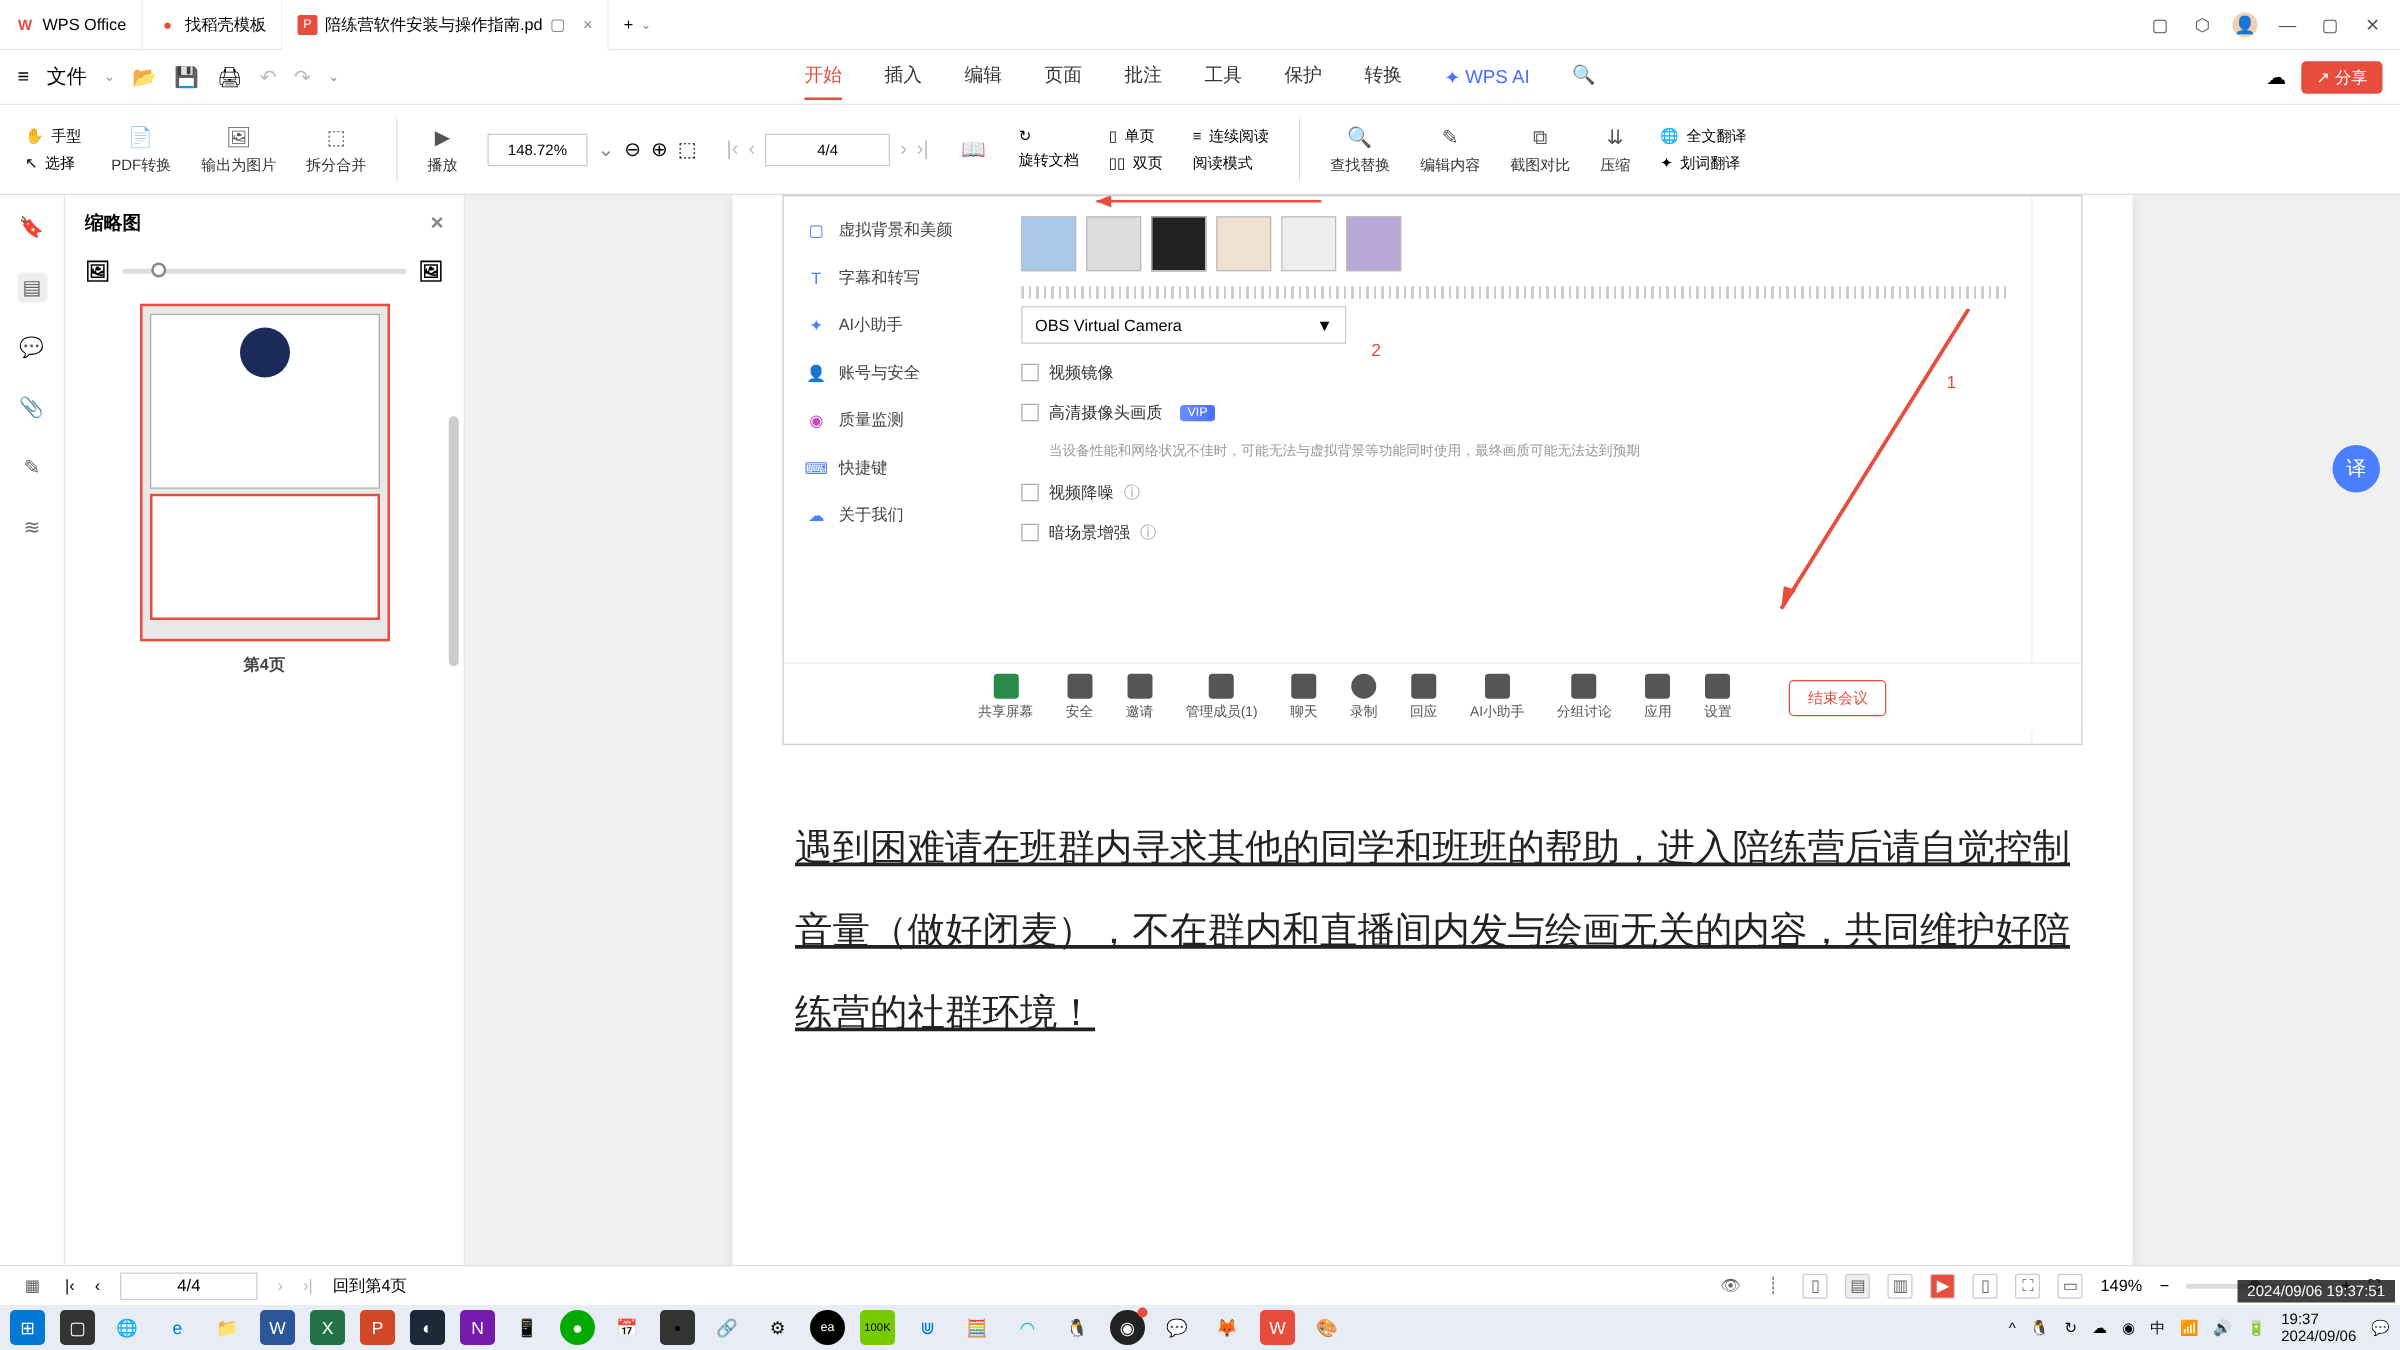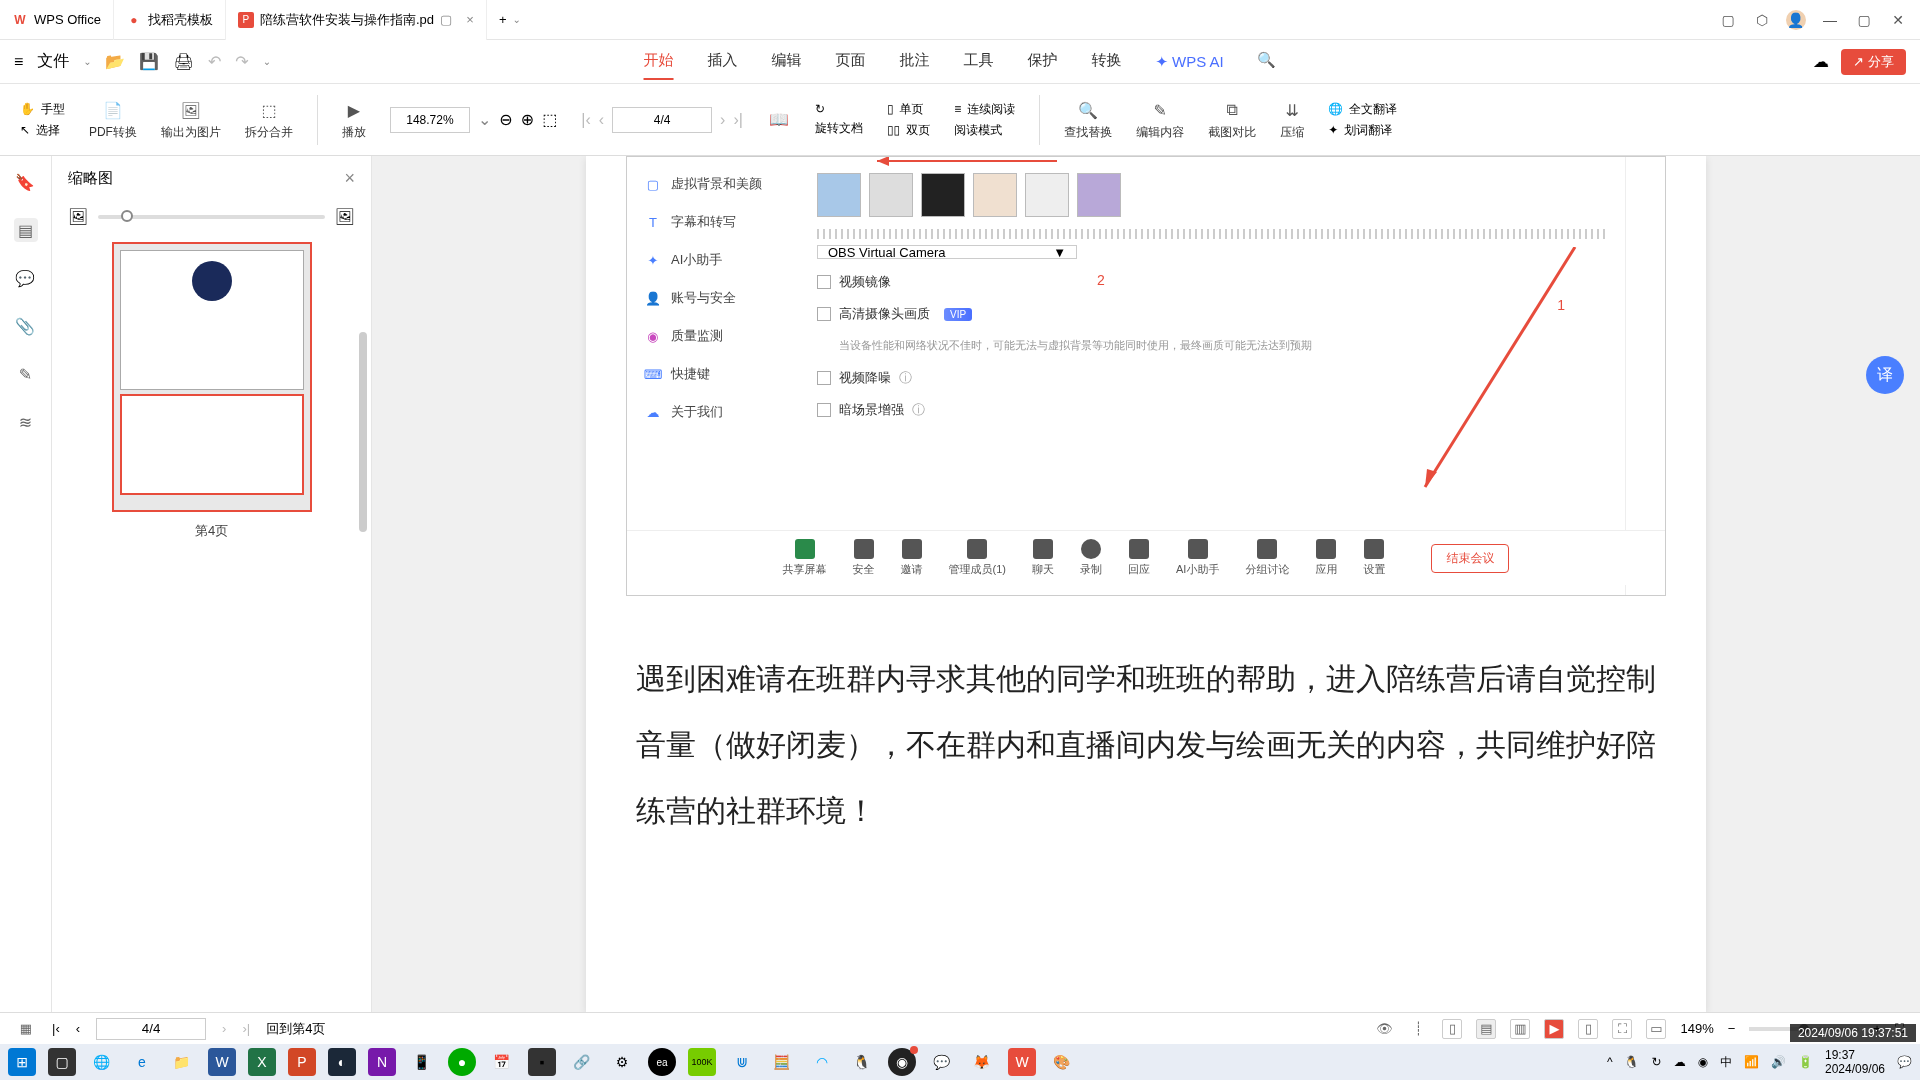--- a/index.html
+++ b/index.html
@@ -32,21 +32,21 @@
 .tool-row { display: flex; align-items: center; gap: 6px; }
 .zoom-input { width: 80px; height: 26px; border: 1px solid #ccc; text-align: center; font-size: 12px; }
 .page-input { width: 100px; height: 26px; border: 1px solid #ccc; text-align: center; font-size: 12px; }
 
 
 .main { display: flex; height: calc(100% - 40px - 44px - 72px - 32px - 36px); }
 .leftbar { width: 52px; background: #fff; border-right: 1px solid #e5e5e5; display: flex; flex-direction: column; align-items: center; padding-top: 14px; gap: 24px; }
 .leftbar-icon { width: 24px; height: 24px; color: #666; display: flex; align-items: center; justify-content: center; }
 .leftbar-icon.active { background: #eee; border-radius: 4px; }
 
-.thumbnail-panel { width: 320px; background: #fff; border-right: 1px solid #e5e5e5; display: flex; flex-direction: column; }
+.thumbnail-panel { width: 320px; background: #fff; border-right: 1px solid #e5e5e5; display: flex; flex-direction: column; font-weight: bold; }
 .thumb-header { display: flex; align-items: center; padding: 12px 16px; font-size: 15px; }
 .thumb-close { margin-left: auto; color: #888; cursor: pointer; font-size: 18px; }
 .thumb-slider-row { display: flex; align-items: center; padding: 6px 16px; gap: 10px; }
 .slider-track { flex: 1; height: 4px; background: #ddd; border-radius: 2px; position: relative; }
 .slider-knob { position: absolute; width: 12px; height: 12px; background: #fff; border: 2px solid #888; border-radius: 50%; top: -5px; left: 10%; }
 .thumb-list { flex: 1; overflow-y: auto; padding: 10px 30px; position: relative; }
 .thumb-item { margin-bottom: 24px; }
 .thumb-img { width: 200px; height: 270px; background: #fff; border: 1px solid #ccc; margin: 0 auto; position: relative; overflow: hidden; }
 .thumb-img.selected { border: 2px solid #e74c3c; }
 .thumb-content { padding: 10px; font-size: 4px; color: #666; }
@@ -58,35 +58,35 @@
 
 
 .embed { border: 1px solid #ccc; background: #fff; margin-bottom: 50px; display: flex; position: relative; height: 440px; overflow: hidden; }
 .embed-left { width: 170px; padding: 8px 0; }
 .embed-menu-item { display: flex; align-items: center; gap: 10px; padding: 10px 18px; font-size: 13px; color: #444; }
 .embed-menu-icon { width: 16px; height: 16px; display: inline-flex; align-items: center; justify-content: center; font-size: 13px; }
 .embed-main { flex: 1; padding: 10px 20px; position: relative; }
 .embed-avatars { display: flex; gap: 8px; padding: 6px 0; }
 .embed-avatar { width: 44px; height: 44px; background: #ddd; border: 1px solid #bbb; }
 .embed-label { font-size: 13px; color: #333; font-weight: 500; margin: 12px 0 8px; }
-.embed-select { width: 260px; height: 14px; border: 1px solid #ccc; display: flex; align-items: center; padding: 0 10px; font-size: 13px; justify-content: space-between; margin-bottom: 12px; }
+.embed-select { width: 260px; height: 30px; border: 1px solid #ccc; display: flex; align-items: center; padding: 0 10px; font-size: 13px; justify-content: space-between; margin-bottom: 12px; }
 .embed-check-row { display: flex; align-items: center; gap: 8px; font-size: 13px; margin: 14px 0; color: #333; }
 .embed-checkbox { width: 14px; height: 14px; border: 1px solid #aaa; }
 .embed-hint { font-size: 11px; color: #999; margin-left: 22px; line-height: 1.6; }
 .arrow-red { position: absolute; }
 .vip-badge { background: linear-gradient(90deg,#6b8cff,#4a6fff); color: #fff; font-size: 10px; padding: 1px 6px; border-radius: 3px; margin-left: 6px; }
 .red-num { color: #e74c3c; font-size: 14px; position: absolute; }
 
 .embed-bottom { position: absolute; bottom: 10px; left: 0; right: 0; display: flex; align-items: center; justify-content: center; gap: 26px; padding: 8px 20px; border-top: 1px solid #eee; background: #fff; }
 .embed-bbtn { display: flex; flex-direction: column; align-items: center; gap: 3px; font-size: 11px; color: #555; }
 .embed-bbtn-icon { width: 20px; height: 20px; background: #555; border-radius: 3px; }
 .end-meeting { border: 1px solid #e74c3c; color: #e74c3c; padding: 5px 14px; font-size: 12px; border-radius: 4px; margin-left: 20px; }
 .embed-rightbar { width: 40px; border-left: 1px solid #eee; }
 
-.body-text { font-size: 30px; line-height: 2.2; color: #222; font-family: "SimSun", serif; padding: 0 10px; }
+.body-text { font-size: 30px; line-height: 2.2; color: #222; font-family: "SimSun", serif; padding: 0 10px; text-decoration: underline; }
 
 
 .statusbar { height: 32px; background: #fff; border-top: 1px solid #ddd; display: flex; align-items: center; padding: 0 16px; font-size: 13px; gap: 16px; }
 .status-right { margin-left: auto; display: flex; align-items: center; gap: 14px; }
 .status-icon { width: 20px; height: 20px; display: flex; align-items: center; justify-content: center; color: #666; border: 1px solid transparent; }
 .status-icon.boxed { border: 1px solid #ccc; border-radius: 2px; }
 .zoom-slider { width: 110px; height: 4px; background: #ddd; position: relative; }
 .zoom-knob { position: absolute; width: 10px; height: 10px; background: #888; border-radius: 50%; top: -3px; left: 45%; }
 
 

